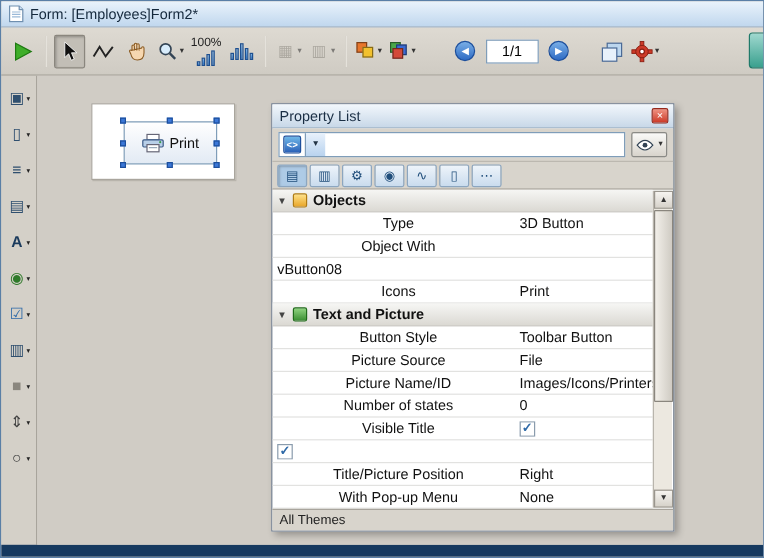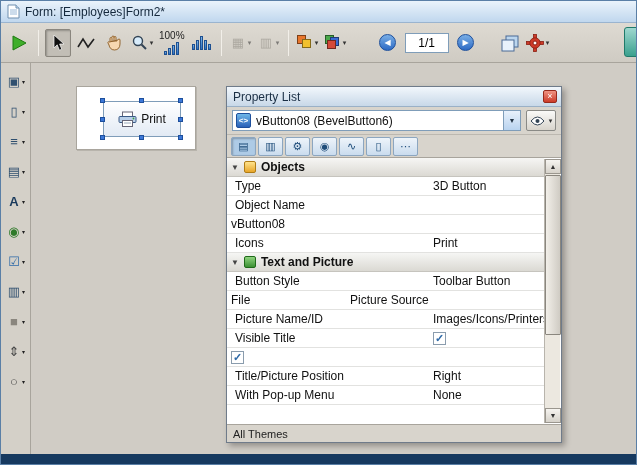--- a/index.html
+++ b/index.html
@@ -71,21 +71,21 @@
   .eye-btn{ width:30px; height:21px; margin-left:5px; border:1px solid #8a8a86; border-radius:2px;
             background:linear-gradient(#fafaf8,#d8d4cc); display:flex; align-items:center; justify-content:center; gap:2px; }
   .pp-tabs{ height:23px; flex:0 0 23px; background:#d8d4cc; border-bottom:1px solid #a8a49c; display:flex; align-items:flex-end; padding:0 0 1px 4px; gap:2px; }
   .pp-tab{ width:25px; height:19px; border:1px solid #8ca6c0; border-radius:2px;
            background:linear-gradient(#eef4fa,#cadcee); display:flex; align-items:center; justify-content:center;
            font-size:11px; color:#1f4d7a; }
   .pp-tab.selected{ background:#aecbe6; box-shadow:inset 1px 1px 2px rgba(0,0,0,.25); }
 
   .pp-grid{ flex:1 1 auto; overflow:hidden; margin-right:17px; }
   .row{ height:19px; display:flex; align-items:center; border-bottom:1px solid #e2e2e0; font-size:12px; color:#111; }
-  .cell.label{ width:202px; flex:0 0 202px; padding-left:8px; overflow:hidden; white-space:nowrap; }
+  .cell.label{ width:202px; flex:0 0 202px; padding-left:8px; overflow:hidden; white-space:nowrap;text-align:center; }
   .cell.value{ flex:1; padding-left:4px; overflow:hidden; white-space:nowrap; }
   .row.section{ background:linear-gradient(#f6f6f4,#dbd9d3); border-bottom:1px solid #c6c4be; font-weight:bold; }
   .tri{ font-size:8px; color:#444; margin:0 5px 0 4px; }
   .sec-icon{ width:12px; height:12px; margin-right:5px; border-radius:2px; }
   .sec-icon.objects{ background:linear-gradient(#ffe28a,#e8a62a); border:1px solid #b07c14; }
   .sec-icon.textpic{ background:linear-gradient(#8fd37f,#3c9033); border:1px solid #1f6a1a; }
   .checkbox{ width:13px; height:13px; background:#fff; border:1px solid #8a9cad; display:flex; align-items:center; justify-content:center; }
   .checkbox .ck{ font-size:11px; font-weight:bold; color:#2f6aa8; line-height:11px; }
 
   .pp-footer{ height:18px; flex:0 0 18px; background:#d8d4cc; border-top:1px solid #a8a49c;
@@ -312,21 +312,20 @@
 
       <div class="proppanel">
         <div class="pp-header">
           <span class="pp-title">Property List</span>
           <span class="pp-close">×</span>
         </div>
 
         <div class="pp-combo-row">
           <div class="combo">
             <span class="obj-icon">&lt;&gt;</span>
-            <span class="combo-text">vButton08 (BevelButton6)</span>
             <span class="combo-btn">▼</span>
           </div>
           <div class="eye-btn">
             <span>
                 <svg width="15" height="10" viewBox="0 0 15 10">
                   <path d="M1 5q6.5-8 13 0q-6.5 8-13 0z" fill="#fff" stroke="#345"></path>
                   <circle cx="7.5" cy="5" r="2" fill="#345"></circle>
                 </svg>
               </span>
             <span class="dd-arrow">▾</span>
@@ -363,47 +362,51 @@
             <span class="tri">▼</span>
             <span class="sec-icon objects"></span>
             <span class="sec-label">Objects</span>
           </div>
 
           <div class="row">
             <div class="cell label">Type</div>
             <div class="cell value">3D Button</div>
           </div>
           <div class="row">
-            <div class="cell label">Object Name</div>
+            <div class="cell label">Object With</div>
           </div>
           <div class="row">
             <div class="cell value">vButton08</div>
           </div>
           <div class="row">
             <div class="cell label">Icons</div>
             <div class="cell value">Print</div>
           </div>
 
           <div class="row section">
             <span class="tri">▼</span>
             <span class="sec-icon textpic"></span>
             <span class="sec-label">Text and Picture</span>
           </div>
 
           <div class="row">
             <div class="cell label">Button Style</div>
             <div class="cell value">Toolbar Button</div>
           </div>
           <div class="row">
+            <div class="cell label">Picture Source</div>
             <div class="cell value">File</div>
-            <div class="cell label">Picture Source</div>
           </div>
           <div class="row">
             <div class="cell label">Picture Name/ID</div>
             <div class="cell value">Images/Icons/Printers/Printer32.png</div>
+          </div>
+          <div class="row">
+            <div class="cell label">Number of states</div>
+            <div class="cell value">0</div>
           </div>
           <div class="row">
             <div class="cell label">Visible Title</div>
             <div class="cell value">
               <span class="checkbox">
                   <span class="ck">✓</span>
                 </span>
             </div>
           </div>
           <div class="row">

